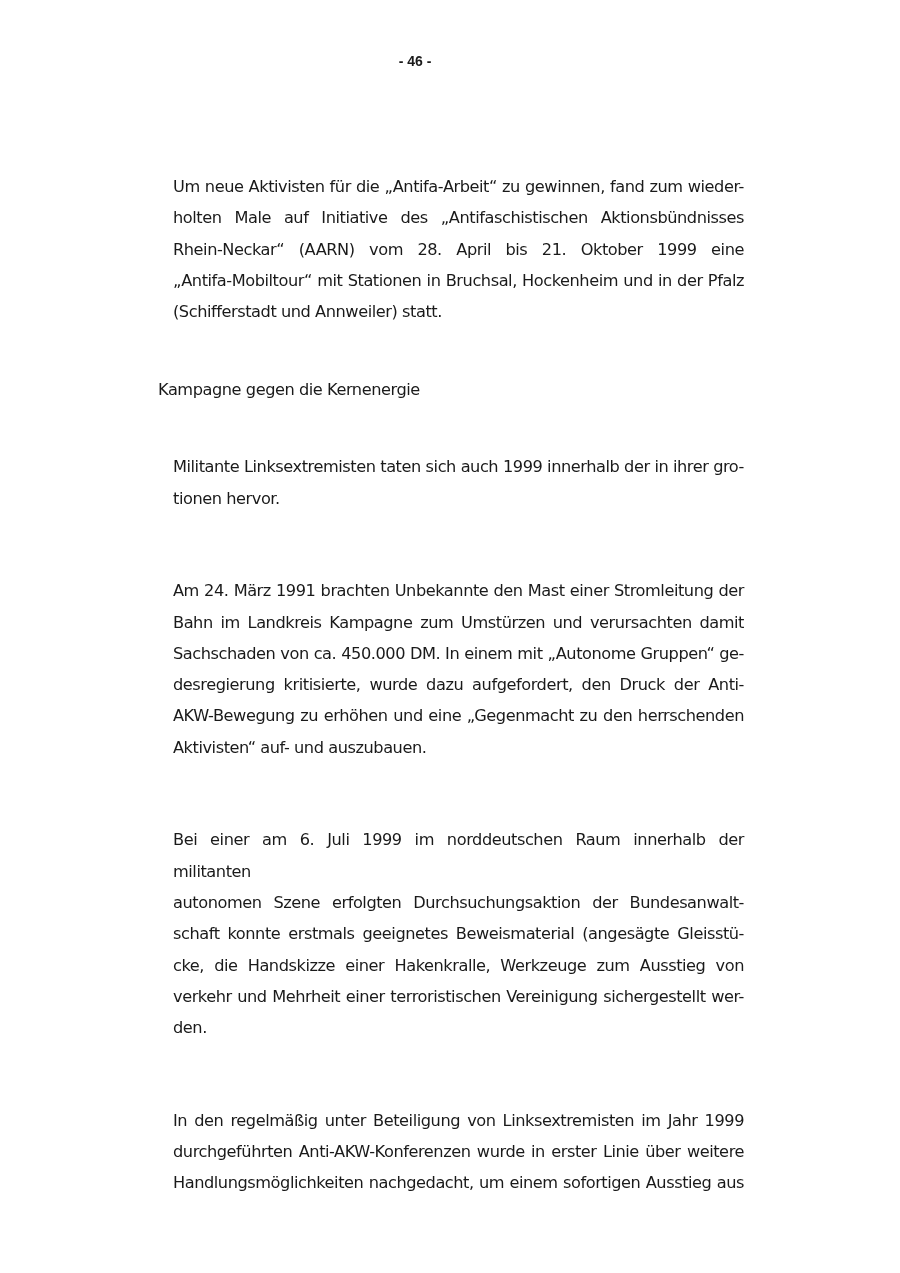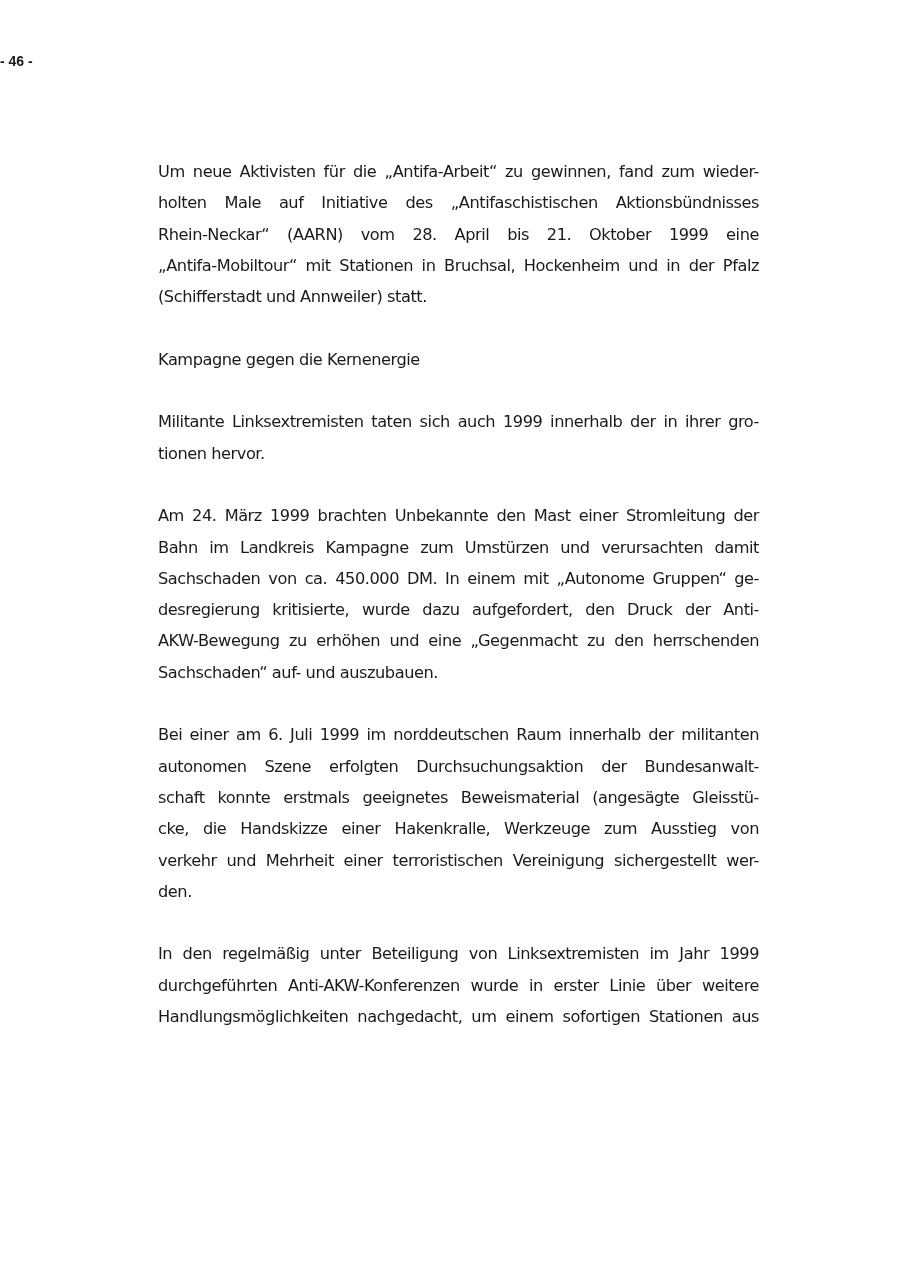--- a/index.html
+++ b/index.html
@@ -13,32 +13,33 @@
       position: relative;
       overflow: hidden;
       font-family: "DejaVu Sans", sans-serif;
       color: #1a1a1a;
     }
     .page-number {
       position: absolute;
       top: 53px;
       left: 0;
       width: 830px;
+      text-align: center;
       font-family: "Liberation Sans", sans-serif;
       font-weight: bold;
       font-size: 14px;
     }
     .content {
       position: absolute;
       left: 158px;
       top: 156px;
       width: 601px;
     }
     .para {
-      margin: 0;
+      margin: 15px;
       font-size: 16.2px;
       line-height: 31.3px;
       text-align: justify;
       letter-spacing: -0.45px;
       word-spacing: 0px;
       hyphens: none;
     }
     .para .line {
       display: block;
       text-align-last: justify;
@@ -79,40 +80,40 @@
   <div class="gap"></div>
 
   <p class="para">
     <span class="line">Militante Linksextremisten taten sich auch 1999 innerhalb der in ihrer gro-</span>
     <span class="line last">tionen hervor.</span>
   </p>
 
   <div class="gap"></div>
 
   <p class="para">
-    <span class="line">Am 24. März 1999 brachten Unbekannte den Mast einer Stromleitung der</span>
+    <span class="line">Am 24. März 1991 brachten Unbekannte den Mast einer Stromleitung der</span>
     <span class="line">Bahn im Landkreis Kampagne zum Umstürzen und verursachten damit</span>
     <span class="line">Sachschaden von ca. 450.000 DM. In einem mit „Autonome Gruppen“ ge-</span>
     <span class="line">desregierung kritisierte, wurde dazu aufgefordert, den Druck der Anti-</span>
     <span class="line">AKW-Bewegung zu erhöhen und eine „Gegenmacht zu den herrschenden</span>
-    <span class="line last">Sachschaden“ auf- und auszubauen.</span>
+    <span class="line last">Aktivisten“ auf- und auszubauen.</span>
   </p>
 
   <div class="gap"></div>
 
   <p class="para">
     <span class="line">Bei einer am 6. Juli 1999 im norddeutschen Raum innerhalb der militanten</span>
     <span class="line">autonomen Szene erfolgten Durchsuchungsaktion der Bundesanwalt-</span>
     <span class="line">schaft konnte erstmals geeignetes Beweismaterial (angesägte Gleisstü-</span>
     <span class="line">cke, die Handskizze einer Hakenkralle, Werkzeuge zum Ausstieg von</span>
     <span class="line">verkehr und Mehrheit einer terroristischen Vereinigung sichergestellt wer-</span>
     <span class="line last">den.</span>
   </p>
 
   <div class="gap"></div>
 
   <p class="para">
     <span class="line">In den regelmäßig unter Beteiligung von Linksextremisten im Jahr 1999</span>
     <span class="line">durchgeführten Anti-AKW-Konferenzen wurde in erster Linie über weitere</span>
-    <span class="line">Handlungsmöglichkeiten nachgedacht, um einem sofortigen Stationen aus</span>
+    <span class="line">Handlungsmöglichkeiten nachgedacht, um einem sofortigen Ausstieg aus</span>
   </p>
 
 </div>
 
 </body></html>

